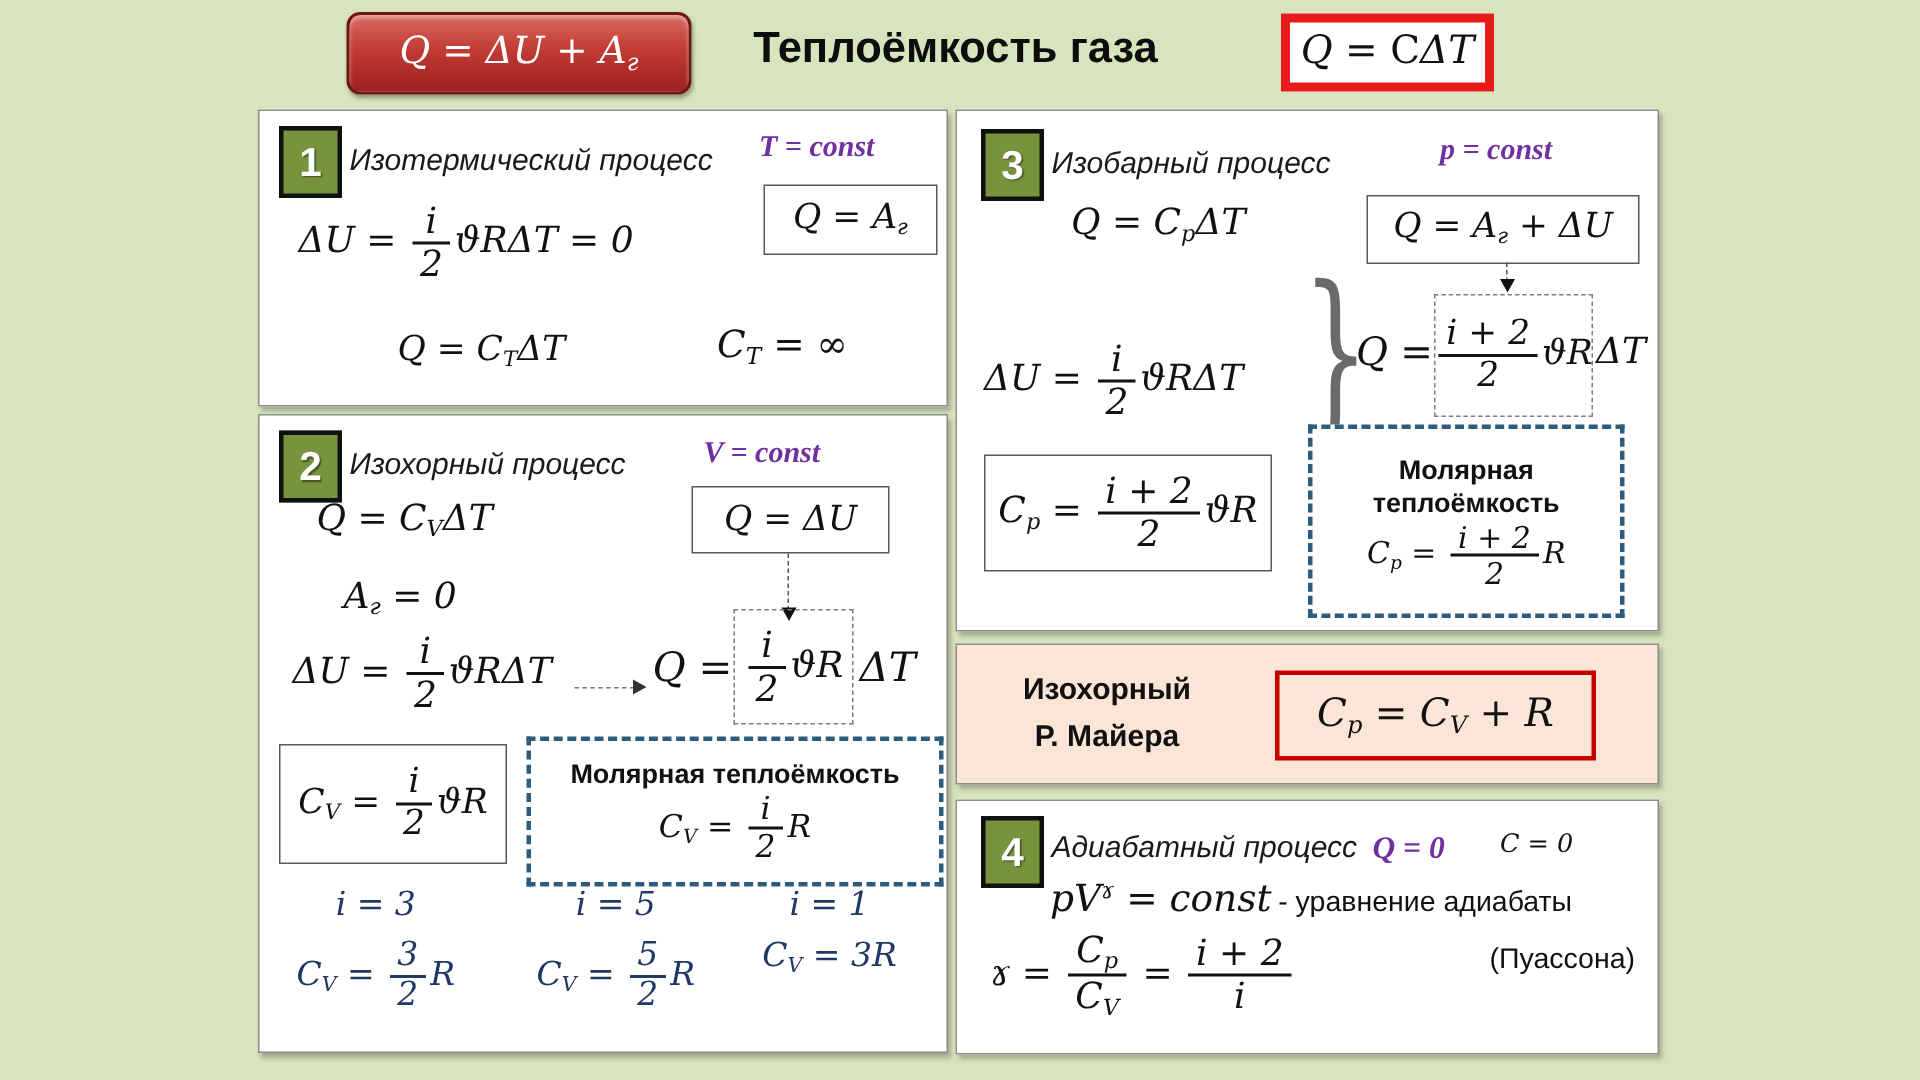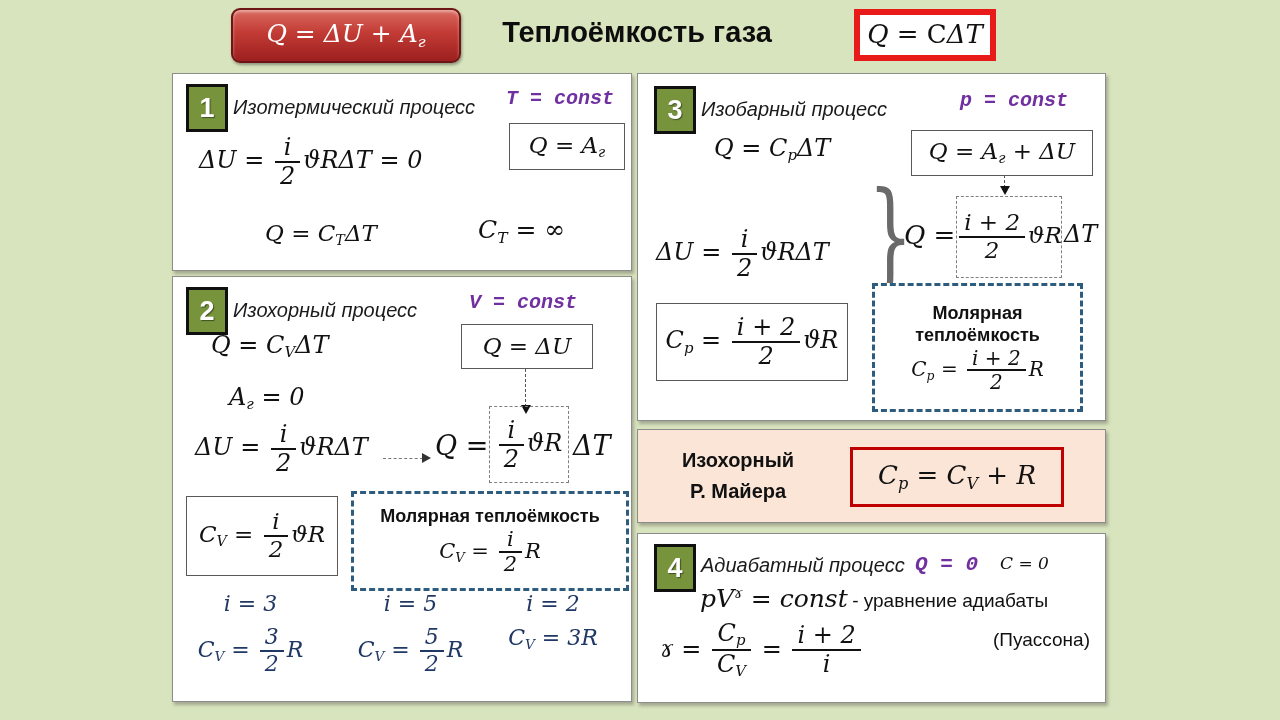--- a/index.html
+++ b/index.html
@@ -10,21 +10,21 @@
   #panel1{left:172px;top:73px;width:458px;height:196px;}
   #panel2{left:172px;top:276px;width:458px;height:424px;}
   #panel3{left:637px;top:73px;width:467px;height:346px;}
   #mayer {left:637px;top:429px;width:467px;height:92px;background:var(--mayerbg,#fbe5d6);}
   #panel4{left:637px;top:533px;width:467px;height:168px;}
 
   .badge{position:absolute;width:36px;height:42px;background:var(--badge,#77933c);border:3px solid #101010;
          color:#fff;font-weight:bold;font-size:27px;display:flex;align-items:center;justify-content:center;
          text-shadow:1px 1px 1px rgba(0,0,0,.45);}
   .ptitle{position:absolute;font-style:italic;font-size:20px;color:#1a1a1a;white-space:nowrap;}
-  .cond{position:absolute;font-family:Liberation Mono, monospace;font-style:italic;font-weight:bold;
+  .cond{position:absolute;font-family:Liberation Serif, serif;font-style:italic;font-weight:bold;
         font-size:20px;color:var(--purple,#7030a0);white-space:nowrap;}
 
   .math{font-family:"DejaVu Serif","DejaVu Sans",serif;white-space:nowrap;line-height:1.2;}
   .math .it{font-style:italic;}
   .math .rm{font-style:normal;}
   .math .sb{font-style:italic;font-size:62%;vertical-align:-0.3em;}
   .math .sp{font-style:italic;font-size:62%;vertical-align:0.55em;}
   .frac{display:inline-flex;flex-direction:column;vertical-align:middle;text-align:center;margin:0 3px;}
   .frac .num{padding:0 5px;border-bottom:2px solid currentColor;line-height:1.12;}
   .frac .den{line-height:1.12;padding:0 5px;}
@@ -136,21 +136,21 @@
           </span><span class="it">R</span></div>
     </div>
     <div class="case-col navy" style="left:155px;top:314px;width:165px;">
       <div class="case-i math"><span class="it">i = 5</span></div>
       <div class="case-cv math"><span class="it">C</span><span class="sb">V</span><span class="it"> = </span><span class="frac">
             <span class="num"><span class="it">5</span></span>
             <span class="den"><span class="it">2</span></span>
           </span><span class="it">R</span></div>
     </div>
     <div class="case-col navy" style="left:305px;top:314px;width:150px;">
-      <div class="case-i math"><span class="it">i = 2</span></div>
+      <div class="case-i math"><span class="it">i = 1</span></div>
       <div class="case-cv math" style="margin-top:0;"><span class="it">C</span><span class="sb">V</span><span class="it"> = 3R</span></div>
     </div>
   </div>
 
   <div class="panel" id="panel3">
     <div class="badge" style="left:16px;top:12px;">3</div>
     <div class="ptitle" style="left:63px;top:24px;">Изобарный процесс</div>
     <div class="cond" style="left:322px;top:15px;">p = const</div>
     <div class="abs math" style="left:76px;top:60px;font-size:24px;"><span class="it">Q = C</span><span class="sb">p</span><span class="it">ΔT</span></div>
     <div class="fbox math" style="left:273px;top:56px;width:180px;height:44px;font-size:23px;">

